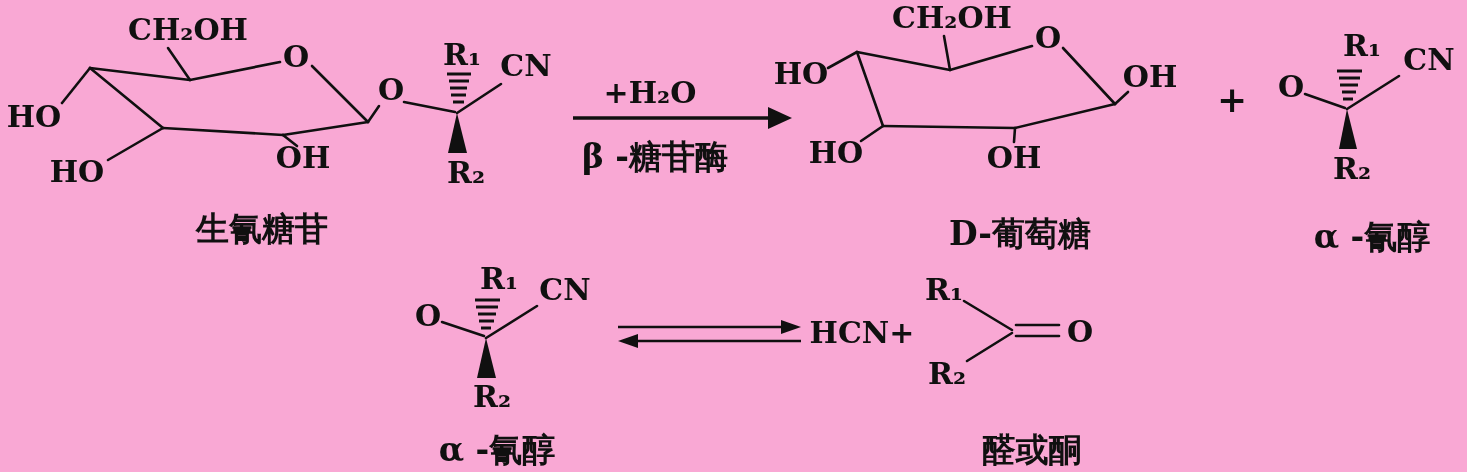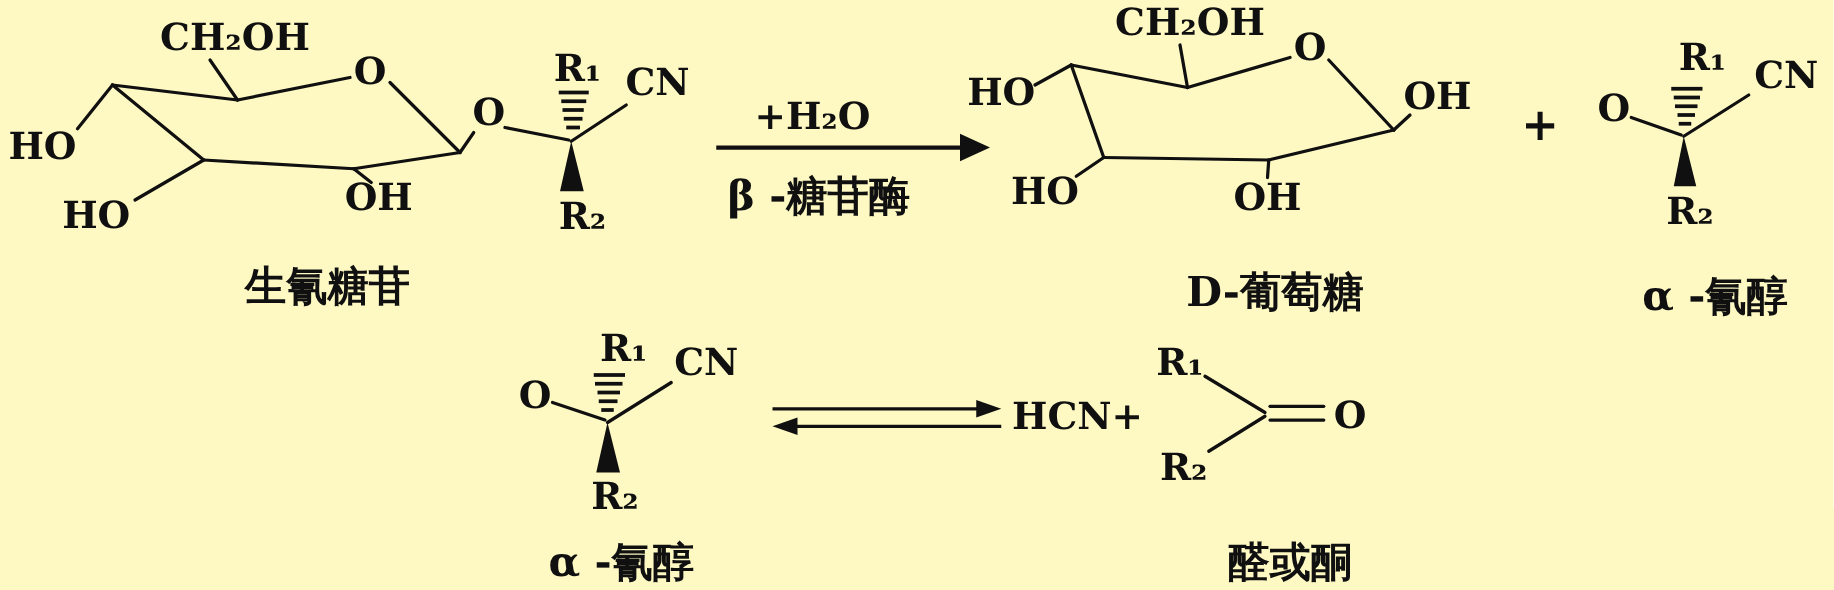--- a/index.html
+++ b/index.html
@@ -4,21 +4,21 @@
 <style>
   html, body {
     margin: 0;
     padding: 0;
     background: #ffffff;
   }
   .stage {
     position: relative;
     width: 1467px;
     height: 472px;
-    background: #fef9c3;
+    background: #f9a8d4;
     overflow: hidden;
   }
   svg { display: block; }
   .atom {
     font-family: "DejaVu Serif", "Liberation Serif", serif;
     font-weight: 700;
     font-size: 30px;
     fill: #101010;
   }
   .cjk-label {

